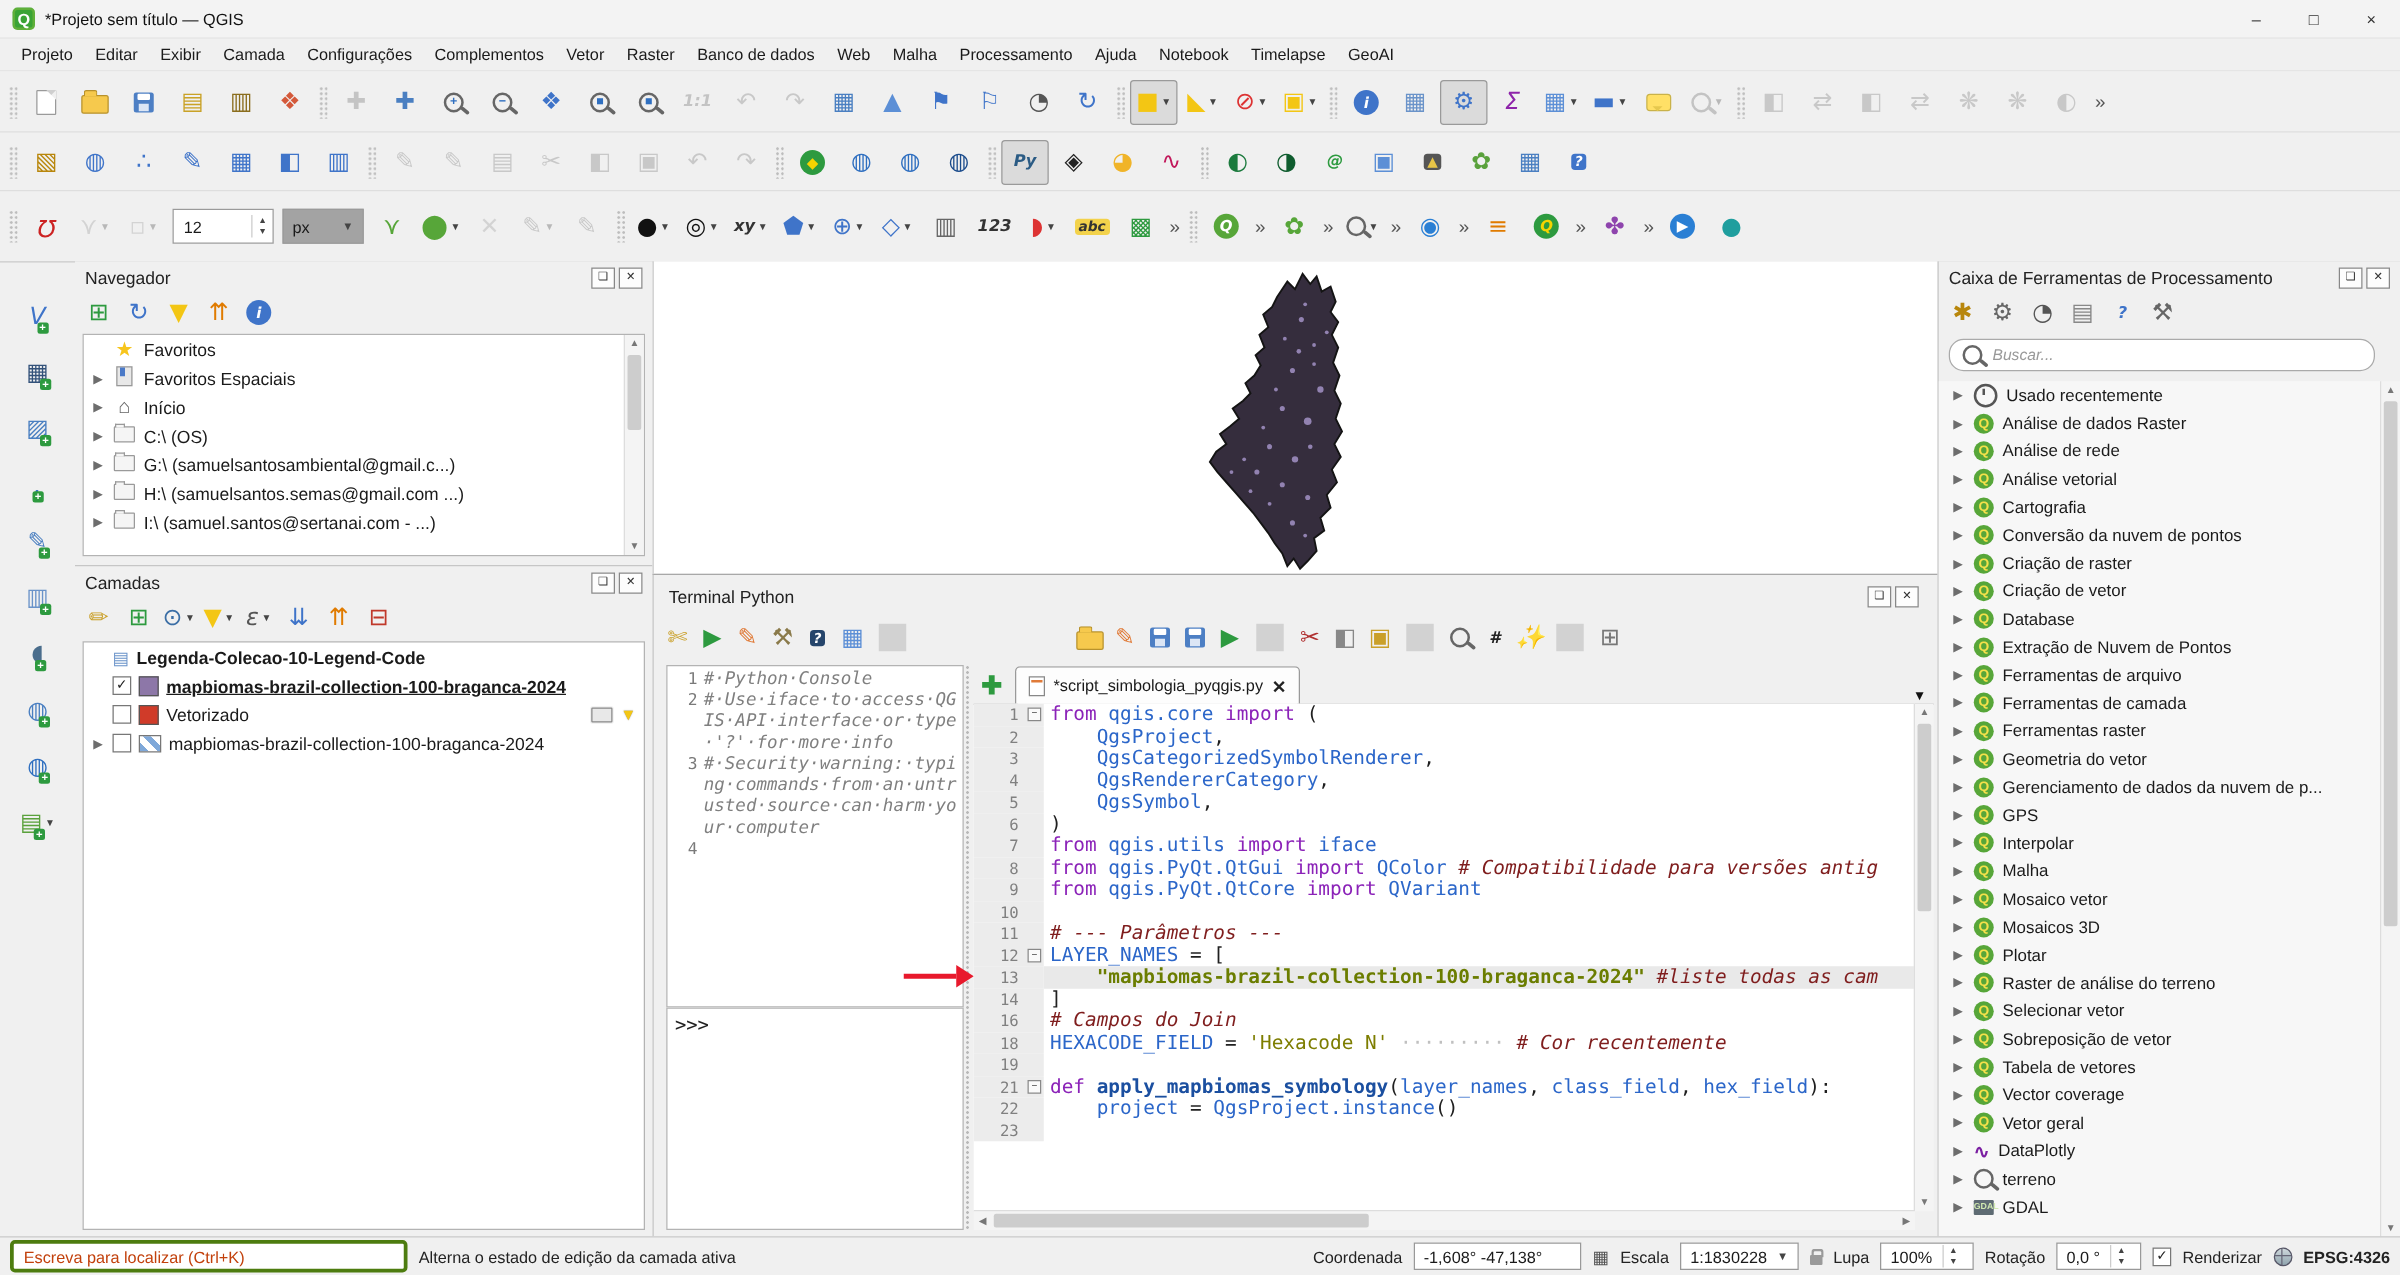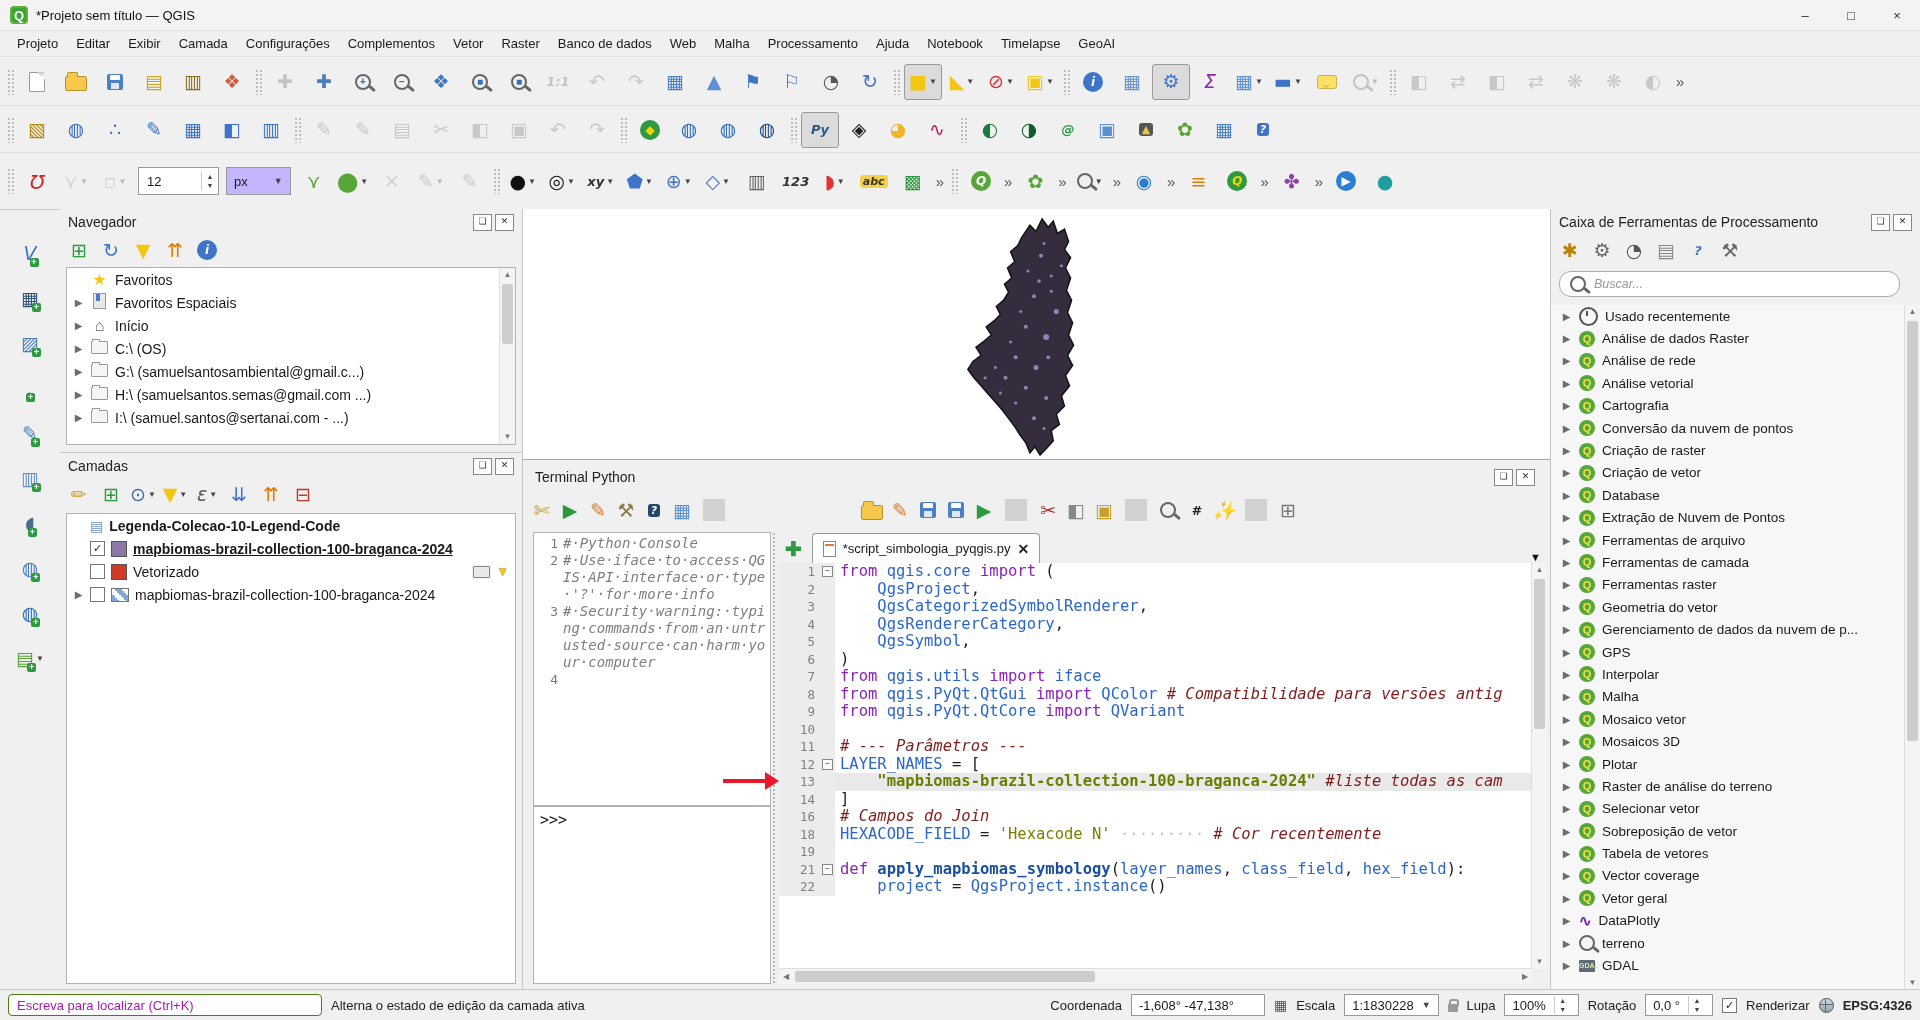--- a/index.html
+++ b/index.html
@@ -54,21 +54,21 @@
   .ic-lock{width:10px;height:8px;background:#9a9a9a;border-radius:1px;position:relative;margin-top:5px}
   .ic-lock::before{content:"";position:absolute;top:-5px;left:1px;width:6px;height:5px;border:2px solid #9a9a9a;border-bottom:none;border-radius:3px 3px 0 0}
   .ic-globe{width:13px;height:13px;border-radius:50%;border:1px solid #556;position:relative;background:linear-gradient(#cfd8dc,#8fa4ae)}
   .ic-globe::before{content:"";position:absolute;left:5px;top:0;bottom:0;width:1px;background:#667}
   .ic-globe::after{content:"";position:absolute;top:5px;left:0;right:0;height:1px;background:#667}
   .ic-chip{width:15px;height:10px;border:1px solid #888;background:#e8e8e8;border-radius:1px;box-shadow:0 0 0 1px #f0f0f0}
   .spinbox{display:flex;align-items:center;border:1px solid #9a9a9a;background:#fff;height:26px;margin:0 3px}
   .spinbox .val{padding:0 8px;min-width:46px;font-size:13px}
   .spinarrs{display:flex;flex-direction:column;border-left:1px solid #ccc;width:16px}
   .spinarrs i{font-style:normal;font-size:7px;line-height:9px;text-align:center;color:#444}
-  .combobox{display:flex;align-items:center;border:1px solid #9a9a9a;background:#c4b5fd;height:26px;padding:0 7px;gap:26px;margin:0 3px;font-size:13px}
+  .combobox{display:flex;align-items:center;border:1px solid #9a9a9a;background:#a3a3a3;height:26px;padding:0 7px;gap:26px;margin:0 3px;font-size:13px}
   .combobox .ar{font-size:9px;color:#444}
   
   #main{position:absolute;left:0;top:209px;right:0;bottom:30px}
   #leftstrip{position:absolute;left:0;top:0;width:60px;bottom:0;display:flex;flex-direction:column;align-items:center;padding-top:26px;gap:9px}
   #leftstrip .tbi{min-width:34px}
   .dock{position:absolute;background:#f0f0f0}
   .dockhead{height:26px;display:flex;align-items:center;padding:0 8px;font-size:14px;color:#222}
   .dockbtns{margin-left:auto;display:flex;gap:3px}
   .dbtn{width:17px;height:15px;border:1px solid #888;background:#fdfdfd;font-size:9px;line-height:13px;text-align:center;color:#333}
   .paneltools{height:30px;display:flex;align-items:center;padding:0 8px;gap:10px}
@@ -146,21 +146,21 @@
   #tbx-treewrap{position:absolute;left:0;right:15px;top:96px;bottom:0;background:#f7f7f7;overflow:hidden}
   .tbx-item{height:22.4px;display:flex;align-items:center;gap:7px;padding-left:10px;font-size:13.5px;white-space:nowrap}
   .qicon{width:16px;height:16px;border-radius:50%;background:#57a639;color:#f5e14a;font:bold 11px/16px "Liberation Sans",sans-serif;text-align:center;flex:0 0 auto}
   .clockicon{width:15px;height:15px;border-radius:50%;border:2px solid #555;position:relative;flex:0 0 auto}
   .clockicon::after{content:"";position:absolute;left:5px;top:2px;width:2px;height:5px;background:#555}
   .charticon{color:#7b1fa2;font-size:15px;font-weight:bold}
   .gdalicon{width:16px;height:12px;background:#5e6b73;color:#cfe8b0;font:bold 7px/12px "Liberation Sans",sans-serif;text-align:center;border-radius:1px}
   
   #statusbar{position:absolute;left:0;right:0;bottom:0;height:30px;background:#f0f0f0;border-top:1px solid #c9c9c9;
              display:flex;align-items:center;gap:9px;padding:0 8px;font-size:13px}
-  #locator{width:296px;height:20px;border:1px solid #4d7c0f;border-radius:4px;background:#fff;display:flex;align-items:center;padding:0 8px;color:#a21caf}
+  #locator{width:296px;height:20px;border:3px solid #4d7c0f;border-radius:4px;background:#fff;display:flex;align-items:center;padding:0 8px;color:#c2410c}
   .stbox{height:20px;border:1px solid #999;background:#fff;display:flex;align-items:center;padding:0 7px;gap:8px}
   .stlabel{color:#222}
   .spacer{flex:1}
   svg{display:block}
 </style>
 </head>
 <body>
 
 <div id="titlebar">
   <span class="qlogo">Q</span>
@@ -973,20 +973,25 @@
             <span class="foldc">
               <span class="fold">−</span>
             </span>
             <span class="txt"><span class="sk">def </span><span class="sf">apply_mapbiomas_symbology</span><span class="sp">(</span><span class="sm">layer_names</span><span class="sp">, </span><span class="sm">class_field</span><span class="sp">, </span><span class="sm">hex_field</span><span class="sp">):</span></span>
           </div>
           <div class="cl">
             <span class="gut">22</span>
             <span class="foldc"></span>
             <span class="txt"><span class="sp">    </span><span class="sm">project </span><span class="sp">= </span><span class="sm">QgsProject.instance</span><span class="sp">()</span></span>
           </div>
+          <div class="cl">
+            <span class="gut">23</span>
+            <span class="foldc"></span>
+            <span class="txt"></span>
+          </div>
         </div>
       <div id="ed-sbv">
         <span class="up" style="position:absolute;left:0;right:0;text-align:center;font-size:8px;color:#777;line-height:14px">▲</span>
         <span style="position:absolute;left:0;right:0;bottom:0;text-align:center;font-size:8px;color:#777;line-height:14px">▼</span>
         <span class="sbthumb" style="top:16px;height:150px"></span>
       </div>
       <div id="ed-sbh">
         <span class="lf" style="position:absolute;left:0;font-size:8px;color:#777;line-height:15px;width:14px;text-align:center">◀</span>
         <span style="position:absolute;right:0;font-size:8px;color:#777;line-height:15px;width:14px;text-align:center">▶</span>
         <span class="sbhthumb" style="left:16px;width:300px"></span>

